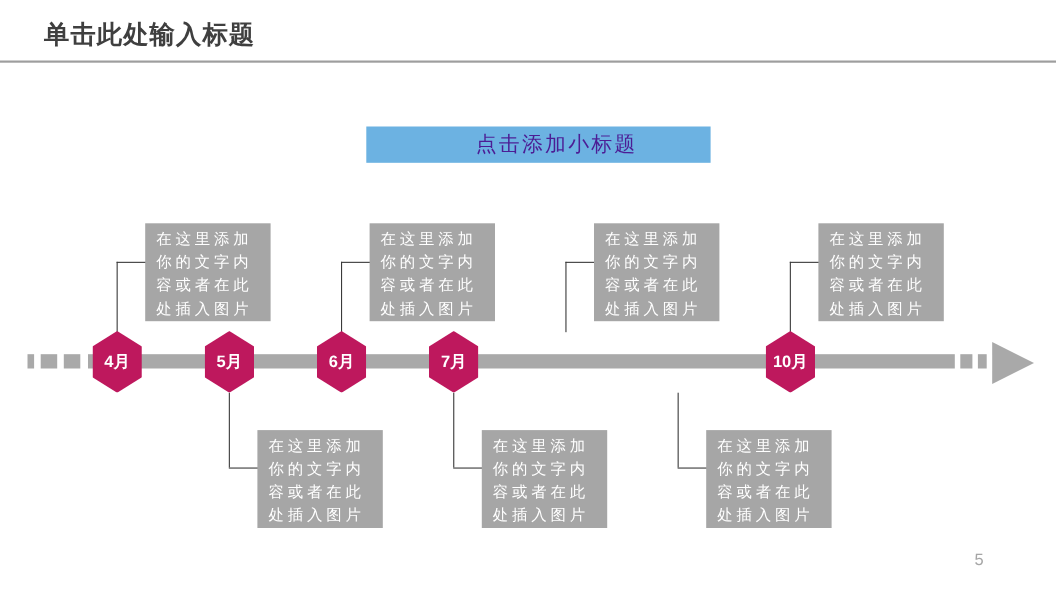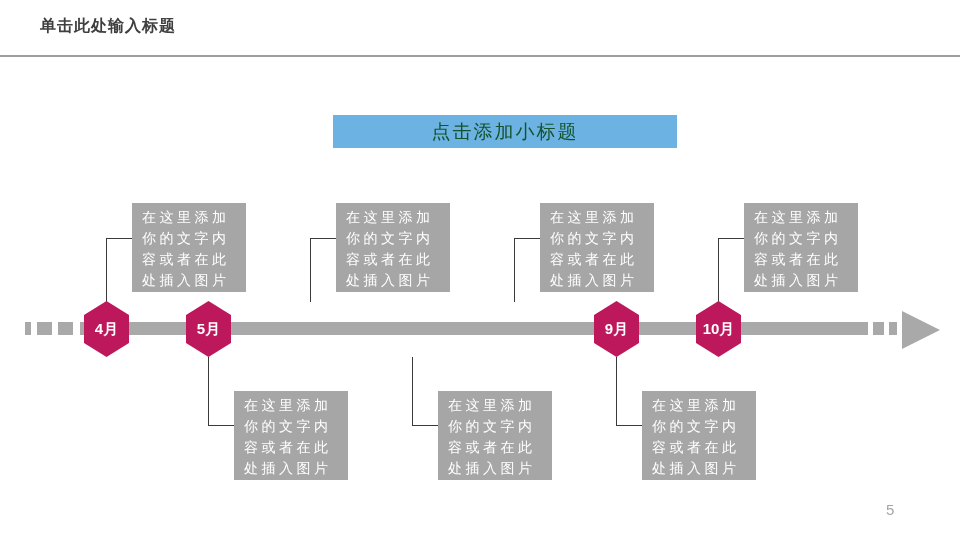--- a/index.html
+++ b/index.html
@@ -2,31 +2,31 @@
 <html><head>
 <meta charset="utf-8">
 <style>
   html,body{margin:0;padding:0;background:#ffffff;}
   .slide{
     position:relative;width:960px;height:540px;background:#ffffff;overflow:hidden;
     font-family:"Liberation Sans", sans-serif;
   }
   
   .slide-title{
-    position:absolute;left:40px;top:16px;font-size:16px;font-weight:700;
+    position:absolute;left:40px;top:16px;font-size:23px;font-weight:700;
     color:#3f3f3f;letter-spacing:1px;
   }
   .title-rule{
     position:absolute;left:0;top:55px;width:960px;height:2px;background:#9e9e9e;
   }
   
   .subtitle-box{
-    position:absolute;left:333px;top:115px;width:344px;height:33px;
-    background:#6cb2e2;color:#14532d;text-align:center;line-height:33px;
-    font-size:19px;letter-spacing:2px;
+    position:absolute;left:333px;top:115px;width:280px;height:33px;
+    background:#6cb2e2;color:#4c1d95;text-align:center;line-height:33px;
+    font-size:19px;letter-spacing:2px;padding-left:33px;
   }
   
   .bar-seg{position:absolute;top:322px;height:13px;background:#a9a9a9;}
   .arrow-head{
     position:absolute;left:902px;top:311px;width:0;height:0;
     border-top:19px solid transparent;border-bottom:19px solid transparent;
     border-left:38px solid #a9a9a9;
   }
   
   .hex{
@@ -88,22 +88,25 @@
   <div class="conn-h" style="left:412px;top:425px;width:27px;"></div>
   <div class="conn-v" style="left:616px;top:357px;height:68px;"></div>
   <div class="conn-h" style="left:616px;top:425px;width:27px;"></div>
 
   <div class="hex" style="left:84px;">
       <span class="hex-label">4月</span>
     </div>
   <div class="hex" style="left:186px;">
       <span class="hex-label">5月</span>
     </div>
-  <div class="hex" style="left:594px;">
-      <span class="hex-label">9月</span>
+  <div class="hex" style="left:288px;">
+      <span class="hex-label">6月</span>
+    </div>
+  <div class="hex" style="left:390px;">
+      <span class="hex-label">7月</span>
     </div>
   <div class="hex" style="left:696px;align-items:center;">
       <span class="hex-label">10月</span>
     </div>
 
   <div class="note-box note-top" style="left:132px;">
       <span class="note-text">在这里添加
 你的文字内
 容或者在此
 处插入图片</span>

